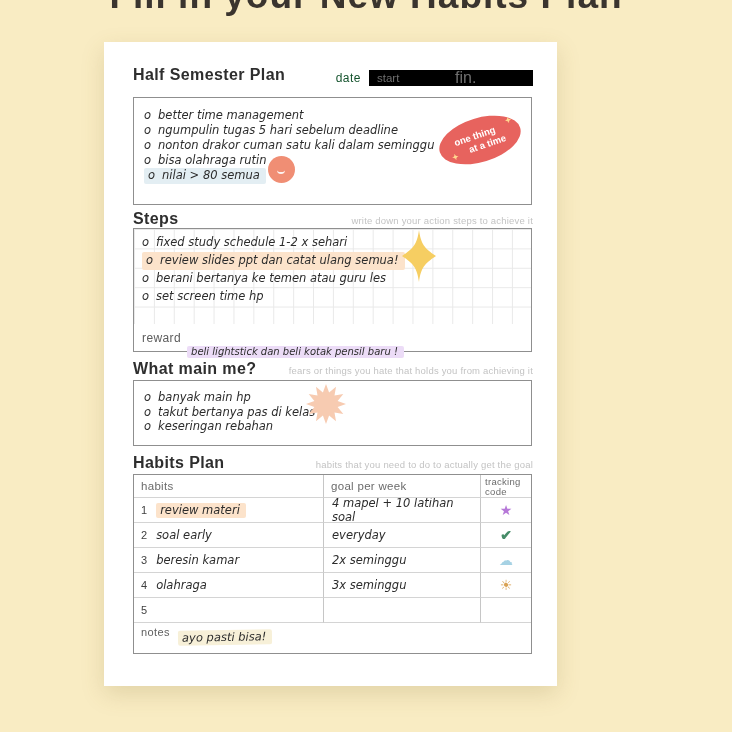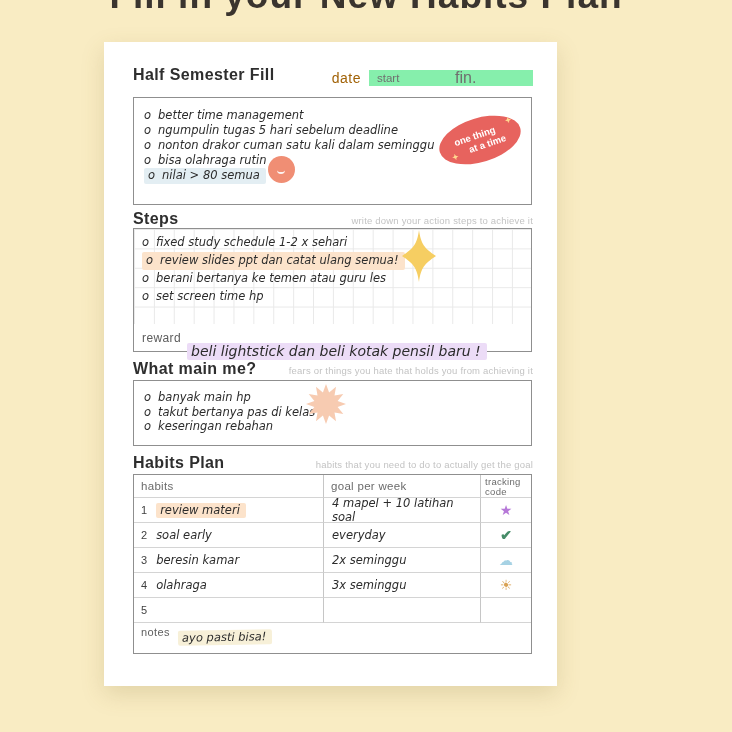--- a/index.html
+++ b/index.html
@@ -17,22 +17,22 @@
     position:absolute; left:104px; top:42px; width:453px; height:644px;
     background:#ffffff; box-shadow:0 8px 22px rgba(120,100,40,0.18);
   }
 
   h2.section-title { position:absolute; font-size:16px; font-weight:700; color:#2e2e2e; letter-spacing:0.4px; }
   .caption { position:absolute; font-size:9.5px; color:#c3c3c3; letter-spacing:0.2px; }
 
   
   .hsg-title { left:29px; top:24px; font-size:16.5px; }
   .date-group { position:absolute; right:24px; top:28px; display:flex; align-items:center; }
-  .date-label { font-size:14px; color:#a16207; margin-right:8px; letter-spacing:0.5px; }
-  .date-bar { width:164px; height:16px; background:#86efac; display:flex; align-items:center; }
+  .date-label { font-size:12px; color:#14532d; margin-right:8px; letter-spacing:0.5px; }
+  .date-bar { width:164px; height:16px; background:#000000; display:flex; align-items:center; }
   .date-start { font-size:11.5px; color:#6f6f6f; padding-left:8px; width:86px; }
   .date-fin { font-size:16px; color:#6f6f6f; }
 
   .hand { font-family:"DejaVu Sans", sans-serif; font-style:italic; color:#2c2c2c; }
 
   .box { position:absolute; left:29px; width:399px; border:1px solid #8f8f8f; background:#fff; }
   .box ul { list-style:none; }
   .box li { font-size:11.5px; white-space:nowrap; }
   .bullet { margin-right:7px; }
 
@@ -72,21 +72,21 @@
     background-image:
       linear-gradient(to right, #e9e9e9 1px, transparent 1px),
       linear-gradient(to bottom, #e9e9e9 1px, transparent 1px);
     background-size:19.9px 19.4px; }
   .steps-box ul { margin:5px 0 0 8px; }
   .steps-box li { line-height:17.5px; }
   .sparkle-star { position:absolute; left:268px; top:1px; }
   .reward-row { position:absolute; left:0; right:0; bottom:0; height:27px; background:#fff;
     display:flex; align-items:center; padding-left:8px; }
   .reward-label { font-size:12px; color:#5c5c5c; letter-spacing:0.4px; }
-  .reward-text { margin-left:6px; font-size:14px;margin-top:28px; }
+  .reward-text { margin-left:6px; font-size:10px;margin-top:28px; }
 
   
   .holds-title { left:29px; top:318px; }
   .holds-caption { right:24px; top:323px; }
   .holds-box { top:338px; height:66px; }
   .holds-box ul { margin:9px 0 0 10px; }
   .holds-box li { line-height:14.5px; }
   .starburst { position:absolute; left:172px; top:3px; }
 
   
@@ -113,21 +113,21 @@
   .notes-label { position:absolute; left:7px; top:3px; font-size:11px; color:#5f5f5f; letter-spacing:0.4px; }
   .notes-text { position:absolute; left:44px; top:7px; font-size:11.5px; }
 </style>
 </head>
 <body>
 
 <h1 class="page-title">Fill in your New Habits Plan</h1>
 
 <div class="card">
 
-  <h2 class="section-title hsg-title">Half Semester Fill</h2>
+  <h2 class="section-title hsg-title">Half Semester Plan</h2>
   <div class="date-group">
     <span class="date-label">date</span>
     <span class="date-bar">
       <span class="date-start">start</span>
       <span class="date-fin">fin.</span>
     </span>
   </div>
 
   <div class="box goal-box">
     <ul class="hand">

